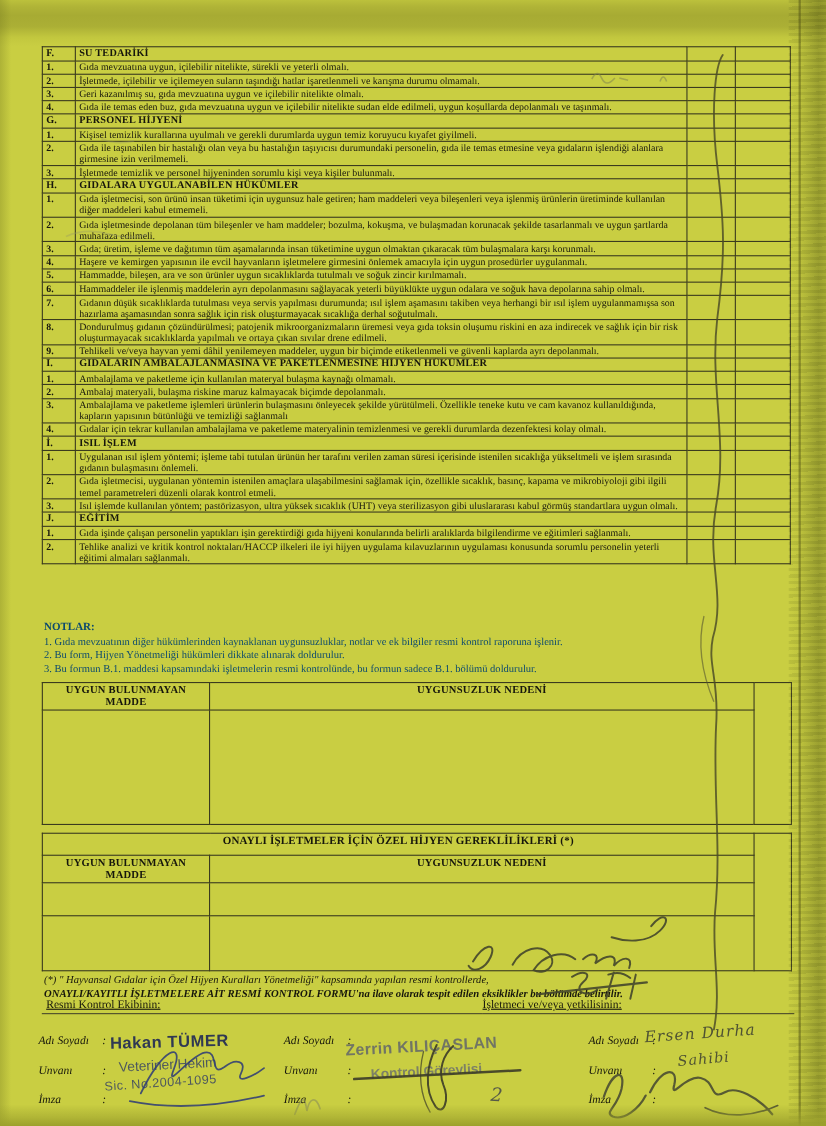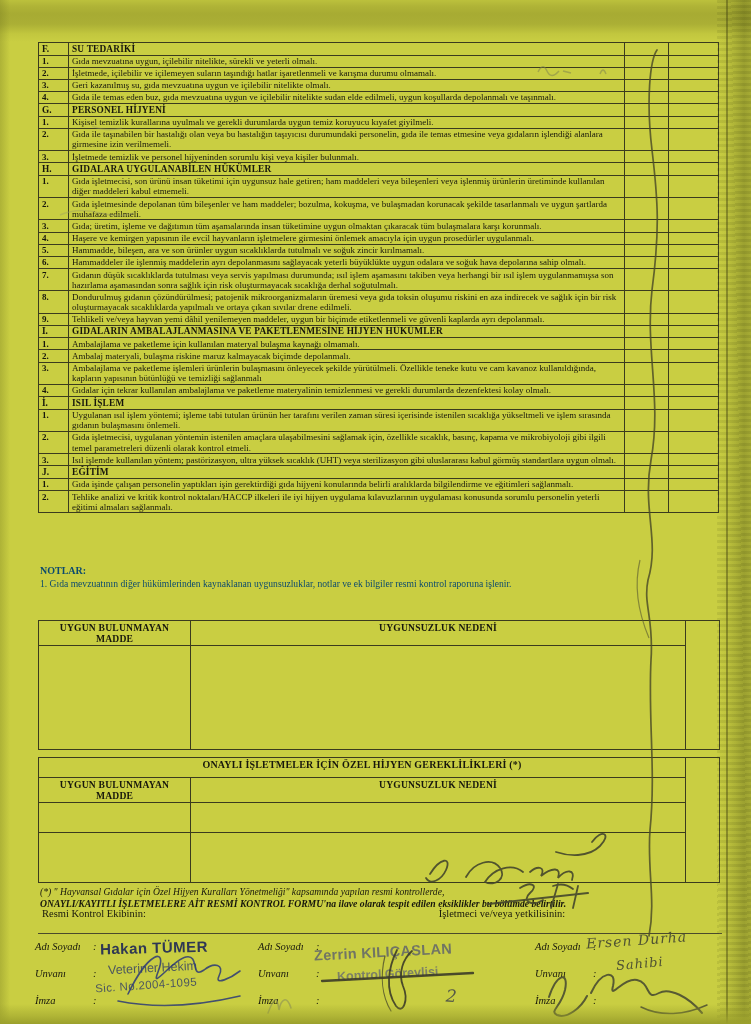--- a/index.html
+++ b/index.html
@@ -40,21 +40,21 @@
   #nc-table{top:620px;} #ap-table{top:757px;border-radius:29px;}
   col.lc1{width:152px;} col.lc2{width:495px;} col.lc3{width:34px;}
 
   
   .footnote{position:absolute;left:40px;top:886px;width:685px;color:#17170c;}
   .footnote .f1{font-style:italic;font-size:9.6px;}
   .footnote .f2{font-style:italic;font-weight:bold;font-size:9.7px;margin-top:1px;}
 
   
   .sig-heads{position:absolute;left:38px;top:908px;width:684px;display:flex;font-size:10.5px;color:#17170c;}
-  .sig-heads .cell{border-bottom:1.4px solid #4a4a2c;padding-bottom:14px;}
+  .sig-heads .cell{border-bottom:1.4px solid #4a4a2c;padding-bottom:2px;text-decoration:underline;}
   .sig-heads .c-left{width:399px;padding-left:4px;}
   .sig-heads .c-right{width:285px;}
 
   
   .sig-col{position:absolute;top:941px;font-size:10.5px;color:#17170c;}
   #sig-col-1{left:35px;} #sig-col-2{left:258px;} #sig-col-3{left:535px;}
   .sig-row{height:27px;font-style:italic;}
   .sig-row .lbl{display:inline-block;width:58px;}
   .sig-row .colon{display:inline-block;}
 
@@ -278,20 +278,22 @@
           <td class="c-txt">Tehlike analizi ve kritik kontrol noktaları/HACCP ilkeleri ile iyi hijyen uygulama kılavuzlarının uygulaması konusunda sorumlu personelin yeterli eğitimi almaları sağlanmalı.</td>
           <td class="c-chk1"></td>
           <td class="c-chk2"></td>
         </tr>
       </tbody>
   </table>
 
   <div class="notes">
     <div class="nh">NOTLAR:</div>
     <div class="nl">1. Gıda mevzuatının diğer hükümlerinden kaynaklanan uygunsuzluklar, notlar ve ek bilgiler resmi kontrol raporuna işlenir.</div>
+    <div class="nl">2. Bu form, Hijyen Yönetmeliği hükümleri dikkate alınarak doldurulur.</div>
+    <div class="nl">3. Bu formun B.1. maddesi kapsamındaki işletmelerin resmi kontrolünde, bu formun sadece B.1. bölümü doldurulur.</div>
   </div>
 
   <table class="lower" id="nc-table">
     <colgroup>
         <col class="lc1">
         <col class="lc2">
         <col class="lc3">
       </colgroup>
     <tbody>
       <tr>

